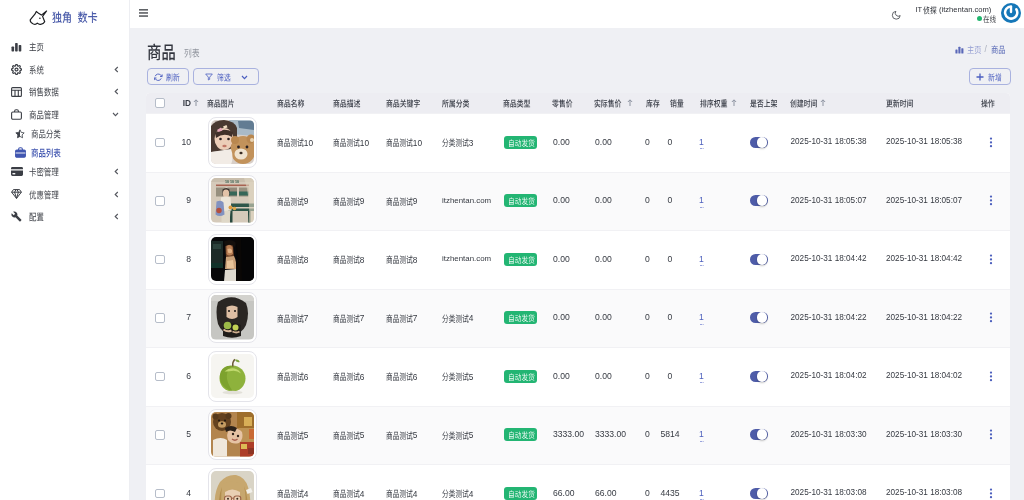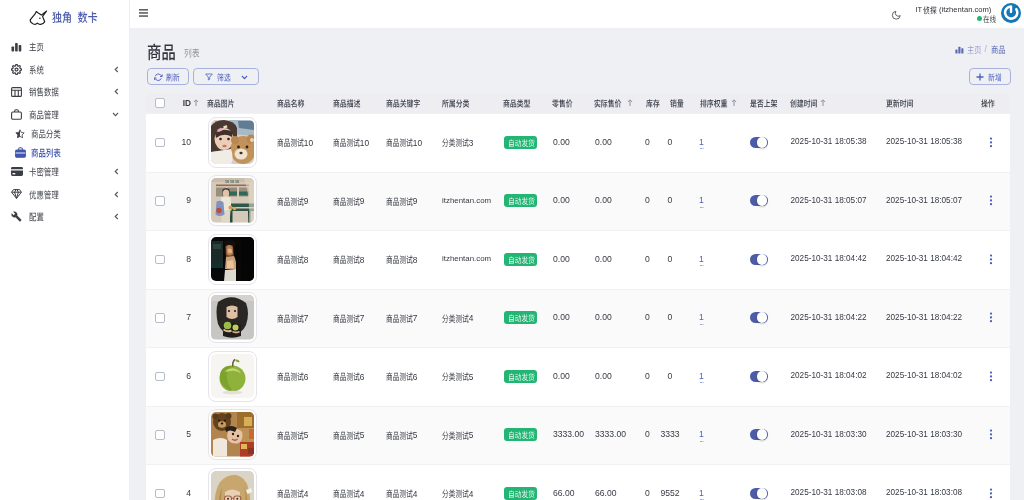--- a/index.html
+++ b/index.html
@@ -818,21 +818,21 @@
       <g transform="scale(0.00672,0.00820)">
         <use href="#r81ea" x="0"></use>
         <use href="#r52a8" x="1000"></use>
         <use href="#r53d1" x="2000"></use>
         <use href="#r8d27" x="3000"></use>
       </g>
     </svg>
 <div style="position:absolute;left:553.0px;top:429.4px;font-size:8.6px;font-weight:400;color:#363a42;line-height:10.7px;letter-spacing:0;white-space:nowrap;">3333.00</div>
 <div style="position:absolute;left:595.0px;top:429.4px;font-size:8.6px;font-weight:400;color:#363a42;line-height:10.7px;letter-spacing:0;white-space:nowrap;">3333.00</div>
 <div style="position:absolute;left:647.5px;transform:translateX(-50%);top:429.4px;font-size:8.6px;font-weight:400;color:#363a42;line-height:10.7px;letter-spacing:0;white-space:nowrap;">0</div>
-<div style="position:absolute;left:670.0px;transform:translateX(-50%);top:429.4px;font-size:8.6px;font-weight:400;color:#363a42;line-height:10.7px;letter-spacing:0;white-space:nowrap;">3333</div>
+<div style="position:absolute;left:670.0px;transform:translateX(-50%);top:429.4px;font-size:8.6px;font-weight:400;color:#363a42;line-height:10.7px;letter-spacing:0;white-space:nowrap;">5814</div>
 <div style="position:absolute;left:701.5px;transform:translateX(-50%);top:429.4px;font-size:8.6px;font-weight:400;color:#4d60bd;line-height:10.7px;letter-spacing:0;white-space:nowrap;border-bottom:1px dotted #99a3dc;padding-bottom:0.5px">1</div>
 <div class="abs" style="left:750.0px;top:429.15px;width:17.6px;height:11.2px;border-radius:5.6px;background:#4e5ca8"></div>
     <div class="abs" style="left:756.9px;top:429.45px;width:10.6px;height:10.6px;border-radius:50%;background:#fff;box-shadow:0 1px 2px rgba(0,0,0,0.25)"></div>
 <div style="position:absolute;left:790.5px;top:429.7px;font-size:8.2px;font-weight:400;color:#363a42;line-height:10.2px;letter-spacing:0;white-space:nowrap;">2025-10-31 18:03:30</div>
 <div style="position:absolute;left:886.0px;top:429.7px;font-size:8.2px;font-weight:400;color:#363a42;line-height:10.2px;letter-spacing:0;white-space:nowrap;">2025-10-31 18:03:30</div>
 <svg class="abs" style="left:989.3px;top:429.25px" width="4" height="11" viewBox="0 0 4 11" fill="#4d60bd">
       <circle cx="2" cy="1.6" r="1.15"></circle>
       <circle cx="2" cy="5.4" r="1.15"></circle>
       <circle cx="2" cy="9.2" r="1.15"></circle>
     </svg>
@@ -896,21 +896,21 @@
       <g transform="scale(0.00672,0.00820)">
         <use href="#r81ea" x="0"></use>
         <use href="#r52a8" x="1000"></use>
         <use href="#r53d1" x="2000"></use>
         <use href="#r8d27" x="3000"></use>
       </g>
     </svg>
 <div style="position:absolute;left:553.0px;top:487.9px;font-size:8.6px;font-weight:400;color:#363a42;line-height:10.7px;letter-spacing:0;white-space:nowrap;">66.00</div>
 <div style="position:absolute;left:595.0px;top:487.9px;font-size:8.6px;font-weight:400;color:#363a42;line-height:10.7px;letter-spacing:0;white-space:nowrap;">66.00</div>
 <div style="position:absolute;left:647.5px;transform:translateX(-50%);top:487.9px;font-size:8.6px;font-weight:400;color:#363a42;line-height:10.7px;letter-spacing:0;white-space:nowrap;">0</div>
-<div style="position:absolute;left:670.0px;transform:translateX(-50%);top:487.9px;font-size:8.6px;font-weight:400;color:#363a42;line-height:10.7px;letter-spacing:0;white-space:nowrap;">9552</div>
+<div style="position:absolute;left:670.0px;transform:translateX(-50%);top:487.9px;font-size:8.6px;font-weight:400;color:#363a42;line-height:10.7px;letter-spacing:0;white-space:nowrap;">4435</div>
 <div style="position:absolute;left:701.5px;transform:translateX(-50%);top:487.9px;font-size:8.6px;font-weight:400;color:#4d60bd;line-height:10.7px;letter-spacing:0;white-space:nowrap;border-bottom:1px dotted #99a3dc;padding-bottom:0.5px">1</div>
 <div class="abs" style="left:750.0px;top:487.65px;width:17.6px;height:11.2px;border-radius:5.6px;background:#4e5ca8"></div>
     <div class="abs" style="left:756.9px;top:487.95px;width:10.6px;height:10.6px;border-radius:50%;background:#fff;box-shadow:0 1px 2px rgba(0,0,0,0.25)"></div>
 <div style="position:absolute;left:790.5px;top:488.2px;font-size:8.2px;font-weight:400;color:#363a42;line-height:10.2px;letter-spacing:0;white-space:nowrap;">2025-10-31 18:03:08</div>
 <div style="position:absolute;left:886.0px;top:488.2px;font-size:8.2px;font-weight:400;color:#363a42;line-height:10.2px;letter-spacing:0;white-space:nowrap;">2025-10-31 18:03:08</div>
 <svg class="abs" style="left:989.3px;top:487.75px" width="4" height="11" viewBox="0 0 4 11" fill="#4d60bd">
       <circle cx="2" cy="1.6" r="1.15"></circle>
       <circle cx="2" cy="5.4" r="1.15"></circle>
       <circle cx="2" cy="9.2" r="1.15"></circle>
     </svg>

